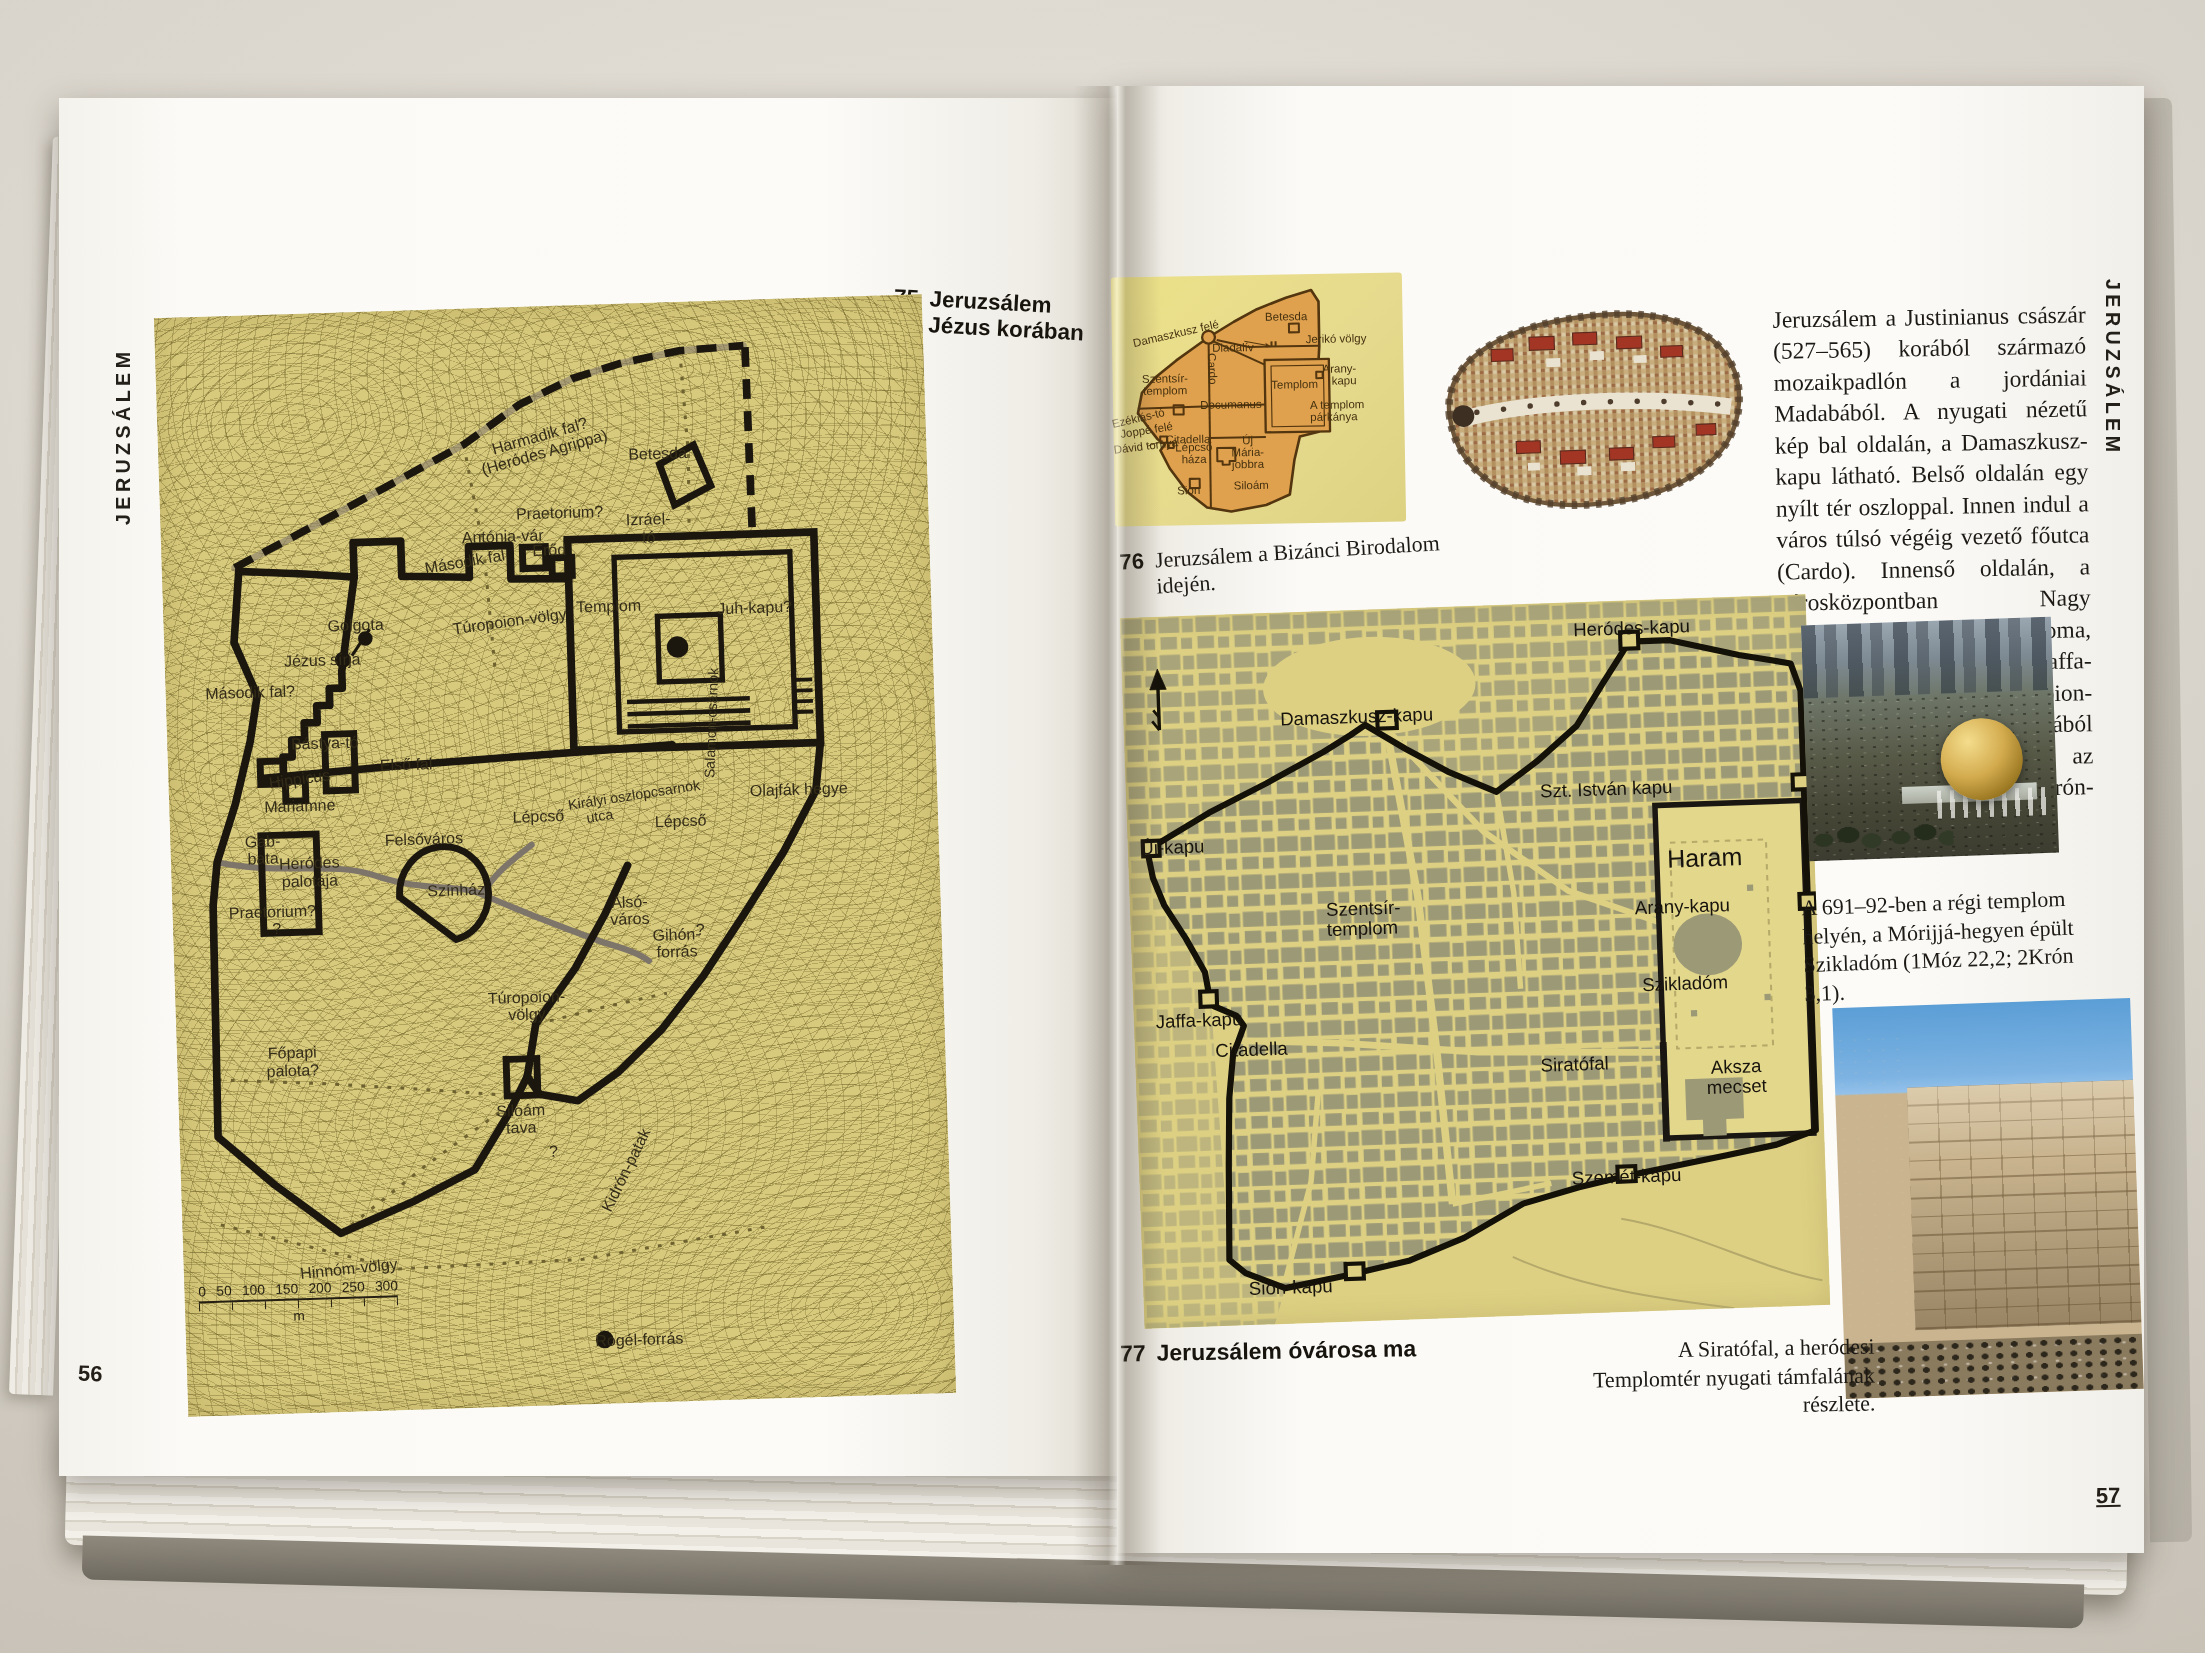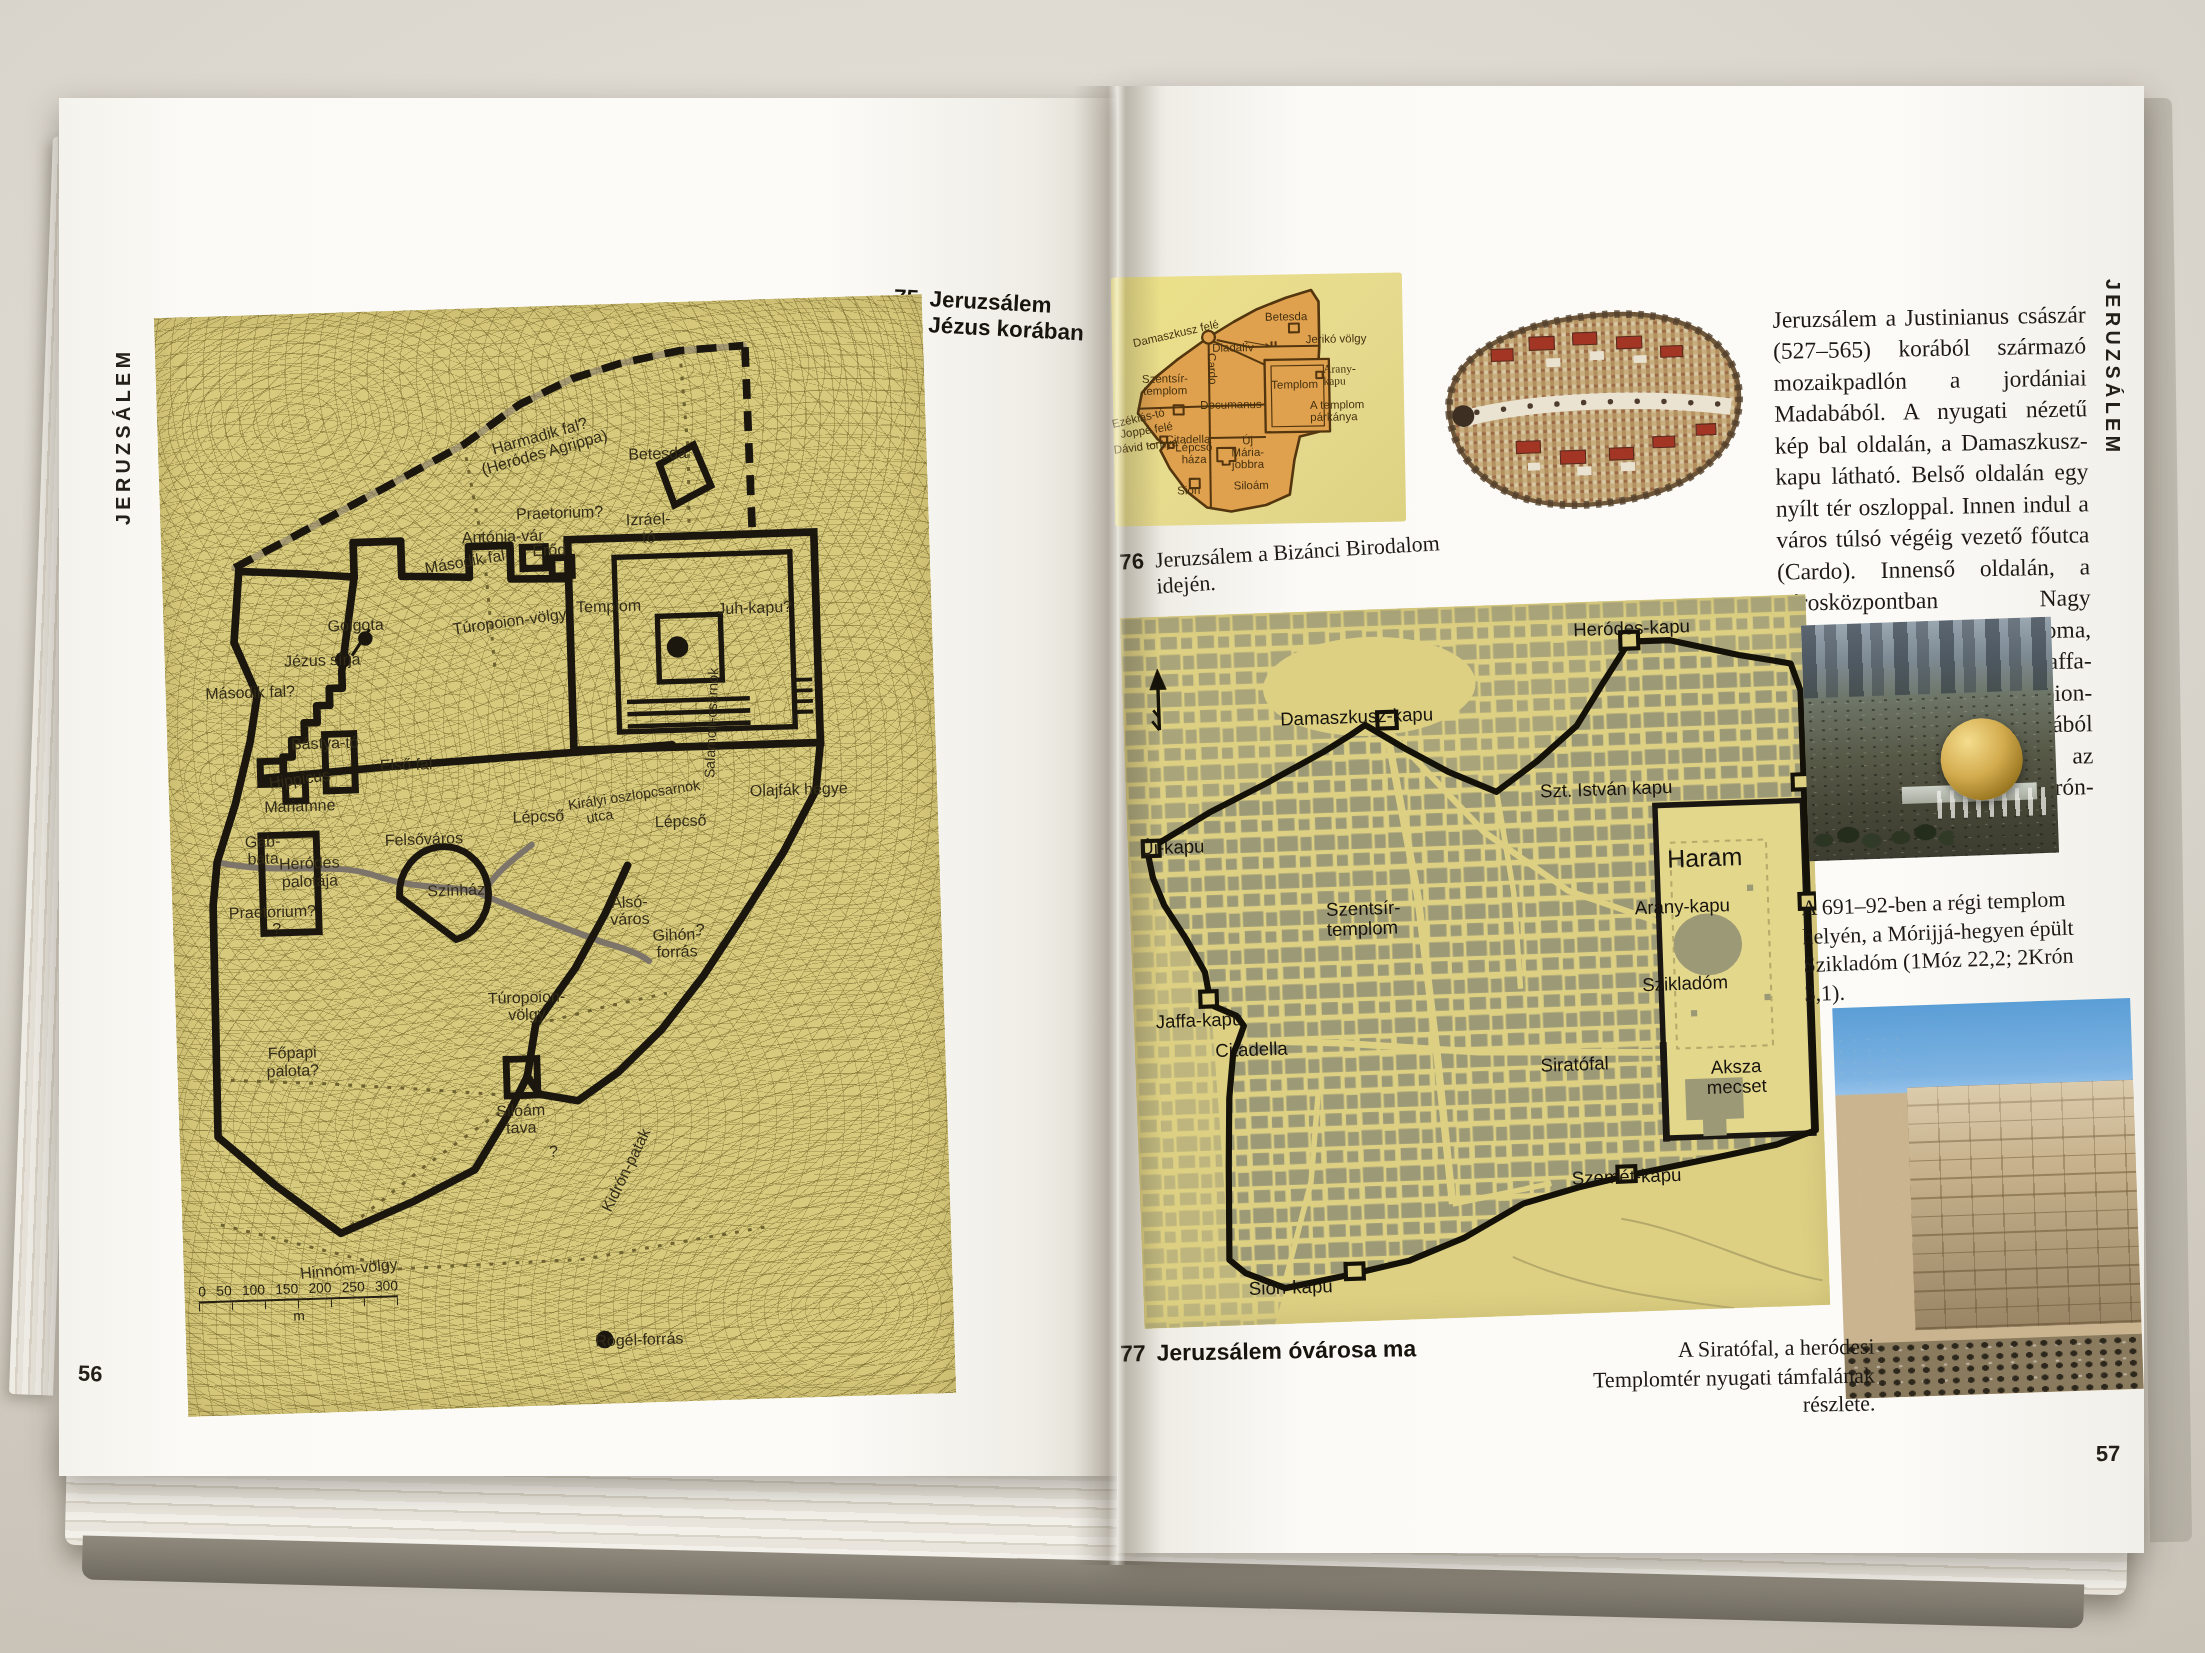--- a/index.html
+++ b/index.html
@@ -296,21 +296,21 @@
         <polygon points="545,247 528,236 531,250" fill="#53360f"></polygon>
         <path d="M 115,585 L 168,566" stroke-width="3" fill="none"></path>
       </g>
     </svg>
     <div class="lbl lbl76" style="left:22%;top:23%;transform:translate(-50%,-50%) rotate(-12deg);">Damaszkusz felé</div>
     <div class="lbl lbl76" style="left:41.5%;top:24%;margin-top:12px;">Diadalív</div>
     <div class="lbl lbl76" style="left:60%;top:17%;">Betesda</div>
     <div class="lbl lbl76" style="left:77%;top:26%;">Jerikó völgy</div>
     <div class="lbl lbl76" style="left:34.5%;top:37.5%;transform:translate(-50%,-50%) rotate(88deg);">Cardo</div>
     <div class="lbl lbl76" style="left:62.5%;top:44%;">Templom</div>
-    <div class="lbl lbl76" style="left:78%;top:40.5%;text-align:left;font-family:Liberation Serif, serif;">Arany-
+    <div class="lbl lbl76" style="left:78%;top:40.5%;text-align:right;">Arany-
 kapu</div>
     <div class="lbl lbl76" style="left:18%;top:43.5%;">Szentsír-
 templom</div>
     <div class="lbl lbl76" style="left:40.5%;top:52%;">Decumanus</div>
     <div class="lbl lbl76" style="left:77%;top:55%;text-align:left;">A templom
 párkánya</div>
     <div class="lbl lbl76" style="left:8.5%;top:56.5%;transform:translate(-50%,-50%) rotate(-12deg);">Ezékiás-tó</div>
     <div class="lbl lbl76" style="left:11.5%;top:61.5%;transform:translate(-50%,-50%) rotate(-8deg);">Joppé felé</div>
     <div class="lbl lbl76" style="left:11%;top:68%;transform:translate(-50%,-50%) rotate(-6deg);">Dávid tornya</div>
     <div class="lbl lbl76" style="left:25.5%;top:65.5%;">Citadella</div>
@@ -481,17 +481,17 @@
   <div class="abs serif photo-cap" style="left:686px; top:803px; width:295px; transform:rotate(-2deg);">A 691–92-ben a régi templom helyén, a Mórijjá-hegyen épült Szikladóm (1Móz 22,2; 2Krón 3,1).</div>
 
   <div class="abs photo2" style="left:722px; top:917px; width:298px; height:391px; transform:rotate(-2deg);">
     <div class="p2-wall"></div>
     <div class="p2-tower"></div>
     <div class="p2-crowd"></div>
   </div>
 
   <div class="abs serif photo-cap" style="left:474px; top:1249px; width:284px; text-align:right; transform:rotate(-1deg);">A Siratófal, a heródesi Templomtér nyugati támfalának részlete.</div>
 
-  <div class="abs pagenum" style="left:979px; top:1355px; transform:rotate(-1deg);">57</div>
+  <div class="abs pagenum" style="left:979px; top:1397px; transform:rotate(-1deg);text-decoration:underline;">57</div>
 </div>
 
 <div class="abs gutter"></div>
 
 
 </body></html>

